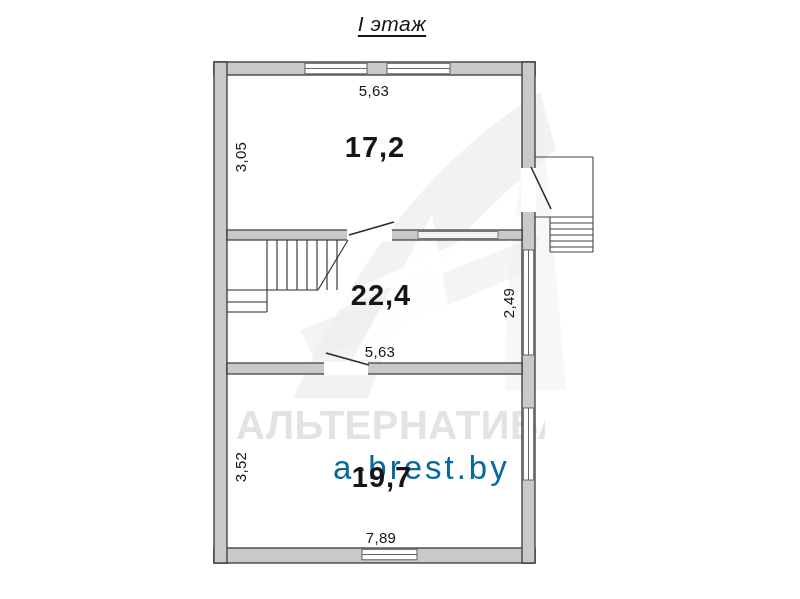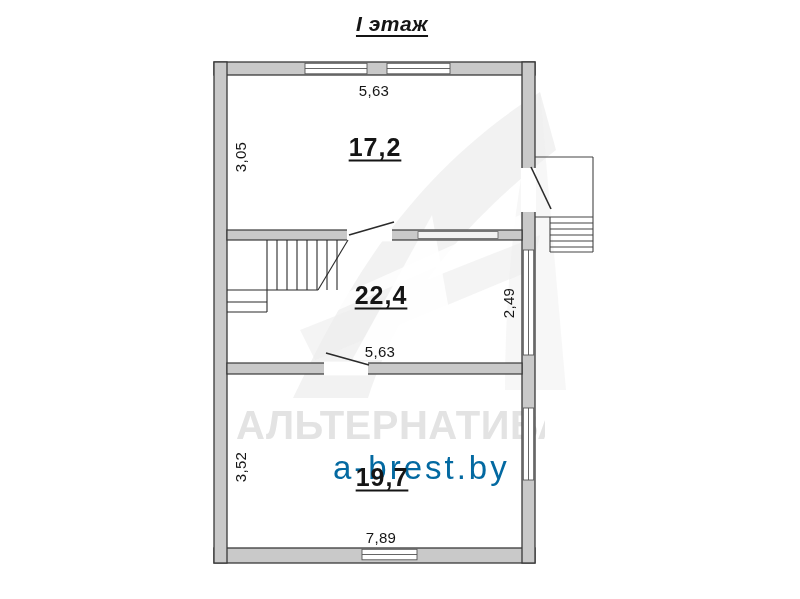--- a/index.html
+++ b/index.html
@@ -10,25 +10,25 @@
   .layer{position:absolute;left:0;top:0;width:800px;height:599px;}
   .z0{z-index:0}.z2{z-index:2}
   svg{display:block}
   .lbl{
     position:absolute;color:#151515;white-space:nowrap;z-index:3;
     transform:translate(-50%,-50%);
   }
   .lbl.vert{transform:translate(-50%,-50%) rotate(-90deg);}
   .dim{font-size:15px;letter-spacing:0.3px;}
   .area{
-    font-size:25px;font-weight:bold;text-decoration:underline;
+    font-size:29px;font-weight:bold;
     text-underline-offset:4px;text-decoration-thickness:2px;letter-spacing:1px;
   }
   .title{
-    font-size:21px;font-weight:bold;font-style:italic;
+    font-size:21px;font-weight:normal;font-style:italic;
     text-decoration:underline;text-underline-offset:4px;letter-spacing:0.5px;
   }
   .wm-brand{
     position:absolute;left:236px;top:403px;width:309px;overflow:hidden;
     z-index:1;font-size:40px;font-weight:bold;color:#e3e3e3;
     letter-spacing:0.5px;white-space:nowrap;
   }
   .wm-site{
     position:absolute;left:333px;top:449px;z-index:1;
     font-size:33px;font-weight:400;color:#0369a1;letter-spacing:3px;

